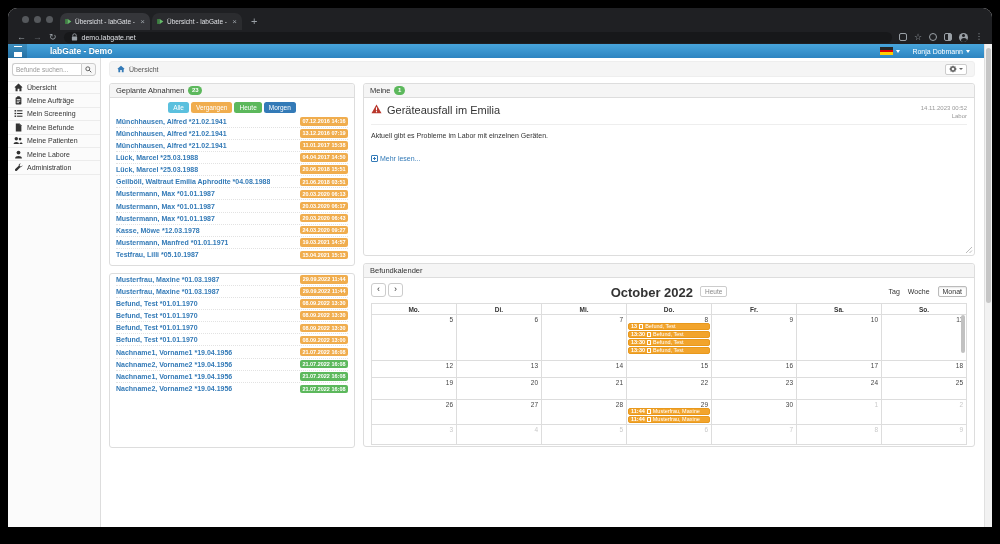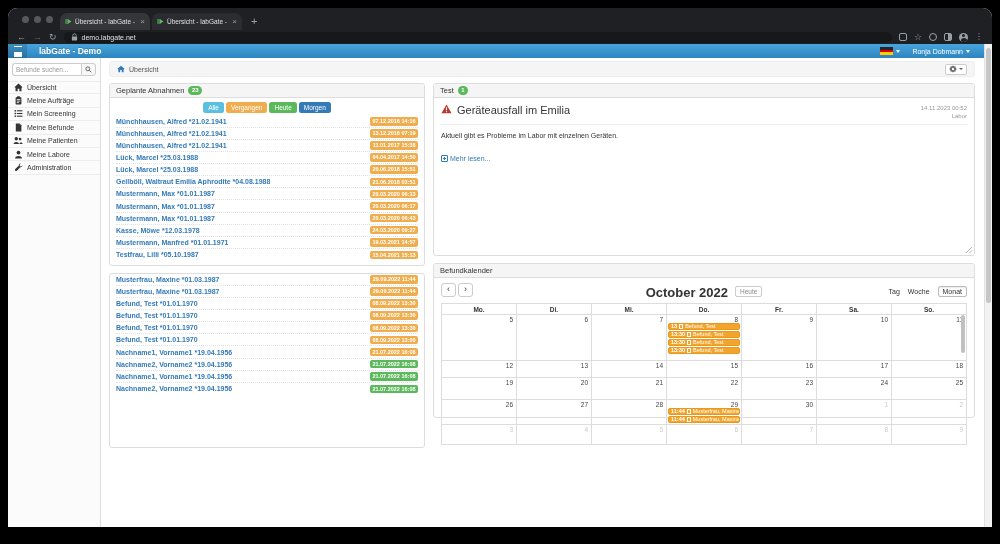--- a/index.html
+++ b/index.html
@@ -28,21 +28,21 @@
   .avat{width:9px;height:9px;border-radius:50%;background:#9aa0a6;position:relative;overflow:hidden}
   .avat:before{content:"";position:absolute;left:3px;top:1.5px;width:3px;height:3px;border-radius:50%;background:#1f2023}
   .avat:after{content:"";position:absolute;left:1.5px;top:5px;width:6px;height:5px;border-radius:50%;background:#1f2023}
   
   .app{position:absolute;top:36px;left:0;right:0;bottom:0;background:#fff}
   .wsb{position:absolute;top:0;right:0;bottom:0;width:8px;background:#f2f2f2;border-left:1px solid #e0e0e0}
   .wsb .thumb{position:absolute;top:4px;left:1px;width:5px;height:255px;background:#c6c6c6;border-radius:3px}
   .appheader{height:14px;margin-right:8px;background:linear-gradient(#47a5dc,#2d84c0);display:flex;align-items:center;color:#fff}
   .burger{width:19px;height:14px;background:rgba(0,0,0,.14);display:flex;align-items:center;justify-content:center;flex:none}
   .burger i{display:block;width:8px;border-top:1px solid #fff;box-shadow:0 2.5px 0 #fff,0 5px 0 #fff;height:6px;margin-top:-4px}
-  .brand{font-size:8.5px;font-weight:bold;margin-left:12px;text-shadow:0 -1px 0 rgba(0,0,0,.18)}
+  .brand{font-size:8.5px;font-weight:bold;margin-left:23px;text-shadow:0 -1px 0 rgba(0,0,0,.18)}
   .hright{margin-left:auto;display:flex;align-items:center;gap:12px;padding-right:14px}
   .flagwrap{display:flex;align-items:center;gap:3px}
   .flag{width:13px;height:8px;display:block}
   .flag i{display:block;height:33.3%}
   .f1{background:#262626}.f2{background:#d00}.f3{background:#ffce00}
   .caret{width:0;height:0;border-left:2.5px solid transparent;border-right:2.5px solid transparent;border-top:3px solid #fff}
   .uname{font-size:7px;display:flex;align-items:center;gap:3px}
   .appbody{position:absolute;top:14px;left:0;right:8px;bottom:0;display:flex}
   
   .sidebar{width:93px;flex:none;background:#fbfbfb;border-right:1px solid #ddd;padding-top:4px}
@@ -53,21 +53,21 @@
   .snav .item{display:flex;align-items:center;gap:4px;height:13.4px;padding:0 5px;border-bottom:1px solid #ececec;font-size:7px;color:#333;white-space:nowrap}
   .snav .item:first-child{border-top:1px solid #ececec}
   .snav .ic{width:10px;height:10px;flex:none;display:flex;align-items:center;justify-content:center}
   
   .content{flex:1;padding:3px 9px 0 8px;background:#fff}
   .breadcrumb{height:16px;background:#f5f5f5;border:1px solid #eee;border-radius:3px;display:flex;align-items:center;padding:0 7px;font-size:7px;color:#555;margin-bottom:6px}
   .bc-label{margin-left:4px}
   .gearbtn{margin-left:auto;height:11px;background:#fff;border:1px solid #ccc;border-radius:2px;display:flex;align-items:center;gap:2px;padding:0 3px}
   .gcaret{width:0;height:0;border-left:2px solid transparent;border-right:2px solid transparent;border-top:2.5px solid #666}
   .cols{display:flex;gap:8px;align-items:flex-start}
-  .leftcol{width:316px;flex:none}
+  .leftcol{width:246px;flex:none}
   .rightcol{flex:1;min-width:0}
   .panel{border:1px solid #ddd;border-radius:3px;background:#fff;margin-bottom:7px;position:relative}
   .phead{height:14px;background:#f5f5f5;border-bottom:1px solid #ddd;display:flex;align-items:center;padding:0 6px;font-size:7.5px;color:#333;border-radius:3px 3px 0 0}
   .cbadge{background:#5cb85c;color:#fff;font-size:6px;font-weight:bold;padding:1px 3.5px;border-radius:5px;margin-left:4px;line-height:1.2}
   .filters{display:flex;justify-content:center;gap:2px;padding:4px 0 3px}
   .fbtn{color:#fff;font-size:6.5px;padding:1.5px 5px;border-radius:2.5px;line-height:1.2}
   .info{background:#5bc0de}.warning{background:#f0ad4e}.success{background:#5cb85c}.primary{background:#337ab7}
   .rows{padding:0 6px 4px}
   .lrow{display:flex;align-items:center;justify-content:space-between;height:12.1px;border-bottom:1px dotted #e2e2e2}
   .lrow:last-child{border-bottom:none}
@@ -81,21 +81,21 @@
   .ntitle{font-size:11px;color:#333;margin-left:5px}
   .nmeta{margin-left:auto;text-align:right;font-size:6px;color:#999;line-height:1.35}
   .ntext{font-size:7px;color:#333;padding:7px 0 16px}
   .nmore{font-size:7px;color:#337ab7;display:flex;align-items:center;gap:2px}
   .plusico{width:7px;height:7px;border:1px solid #337ab7;border-radius:1px;position:relative;flex:none}
   .plusico:before,.plusico:after{content:"";position:absolute;background:#337ab7}
   .plusico:before{left:1px;right:1px;top:2px;height:1px}
   .plusico:after{top:1px;bottom:1px;left:2px;width:1px}
   .resize{position:absolute;right:1px;bottom:1px}
   
-  .panel.cal{height:155px}
+  .panel.cal{height:184px}
   .cal-toolbar{position:relative;height:17px;margin:5px 7px 3px}
   .cal-nav{position:absolute;left:0;top:0;display:flex;gap:2px}
   .cbtn{width:15px;height:14px;background:#fff;border:1px solid #ccc;border-radius:3px;font-size:9px;color:#333;display:flex;align-items:center;justify-content:center;line-height:1;padding-bottom:1px}
   .cal-titlewrap{text-align:center}
   .cal-title{font-size:13px;font-weight:bold;color:#333}
   .todaybtn{font-size:6.5px;border:1px solid #ccc;border-radius:2px;padding:1px 4px;color:#888;background:#fff;margin-left:7px;vertical-align:3px}
   .cal-views{position:absolute;right:0;top:3px;display:flex;align-items:center;gap:8px;font-size:7px;color:#333}
   .view.active{border:1px solid #bbb;border-radius:2px;padding:1px 4px;background:#fff;box-shadow:inset 0 1px 2px rgba(0,0,0,.1)}
   .cal-grid{margin:0 7px 6px;border:1px solid #ddd;position:relative}
   .cal-hrow{display:flex;border-bottom:1px solid #ddd}
@@ -399,21 +399,21 @@
                     <span class="rname">Nachname2, Vorname2 *19.04.1956</span>
                     <span class="rbadge success">21.07.2022 16:08</span>
                   </div>
                 </div>
             </section>
           </div>
 
           <div class="rightcol">
             <section class="panel news">
               <div class="phead">
-                <span>Test</span>
+                <span>Meine</span>
                 <span class="cbadge">1</span>
               </div>
               <div class="nbodywrap">
                 <div class="nhead">
                   <svg width="11" height="10" viewBox="0 0 12 11">
                       <path d="M6 0.5 11.5 10.3 0.5 10.3Z" fill="#b9372c"></path>
                       <rect x="5.4" y="3.6" width="1.2" height="3.4" fill="#fff"></rect>
                       <rect x="5.4" y="7.8" width="1.2" height="1.3" fill="#fff"></rect>
                     </svg>
                   <span class="ntitle">Geräteausfall im Emilia</span>

